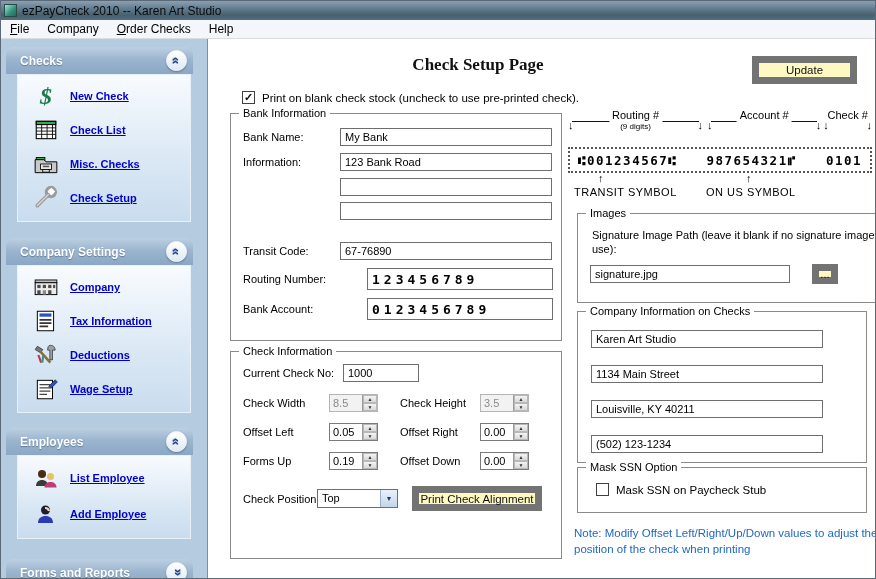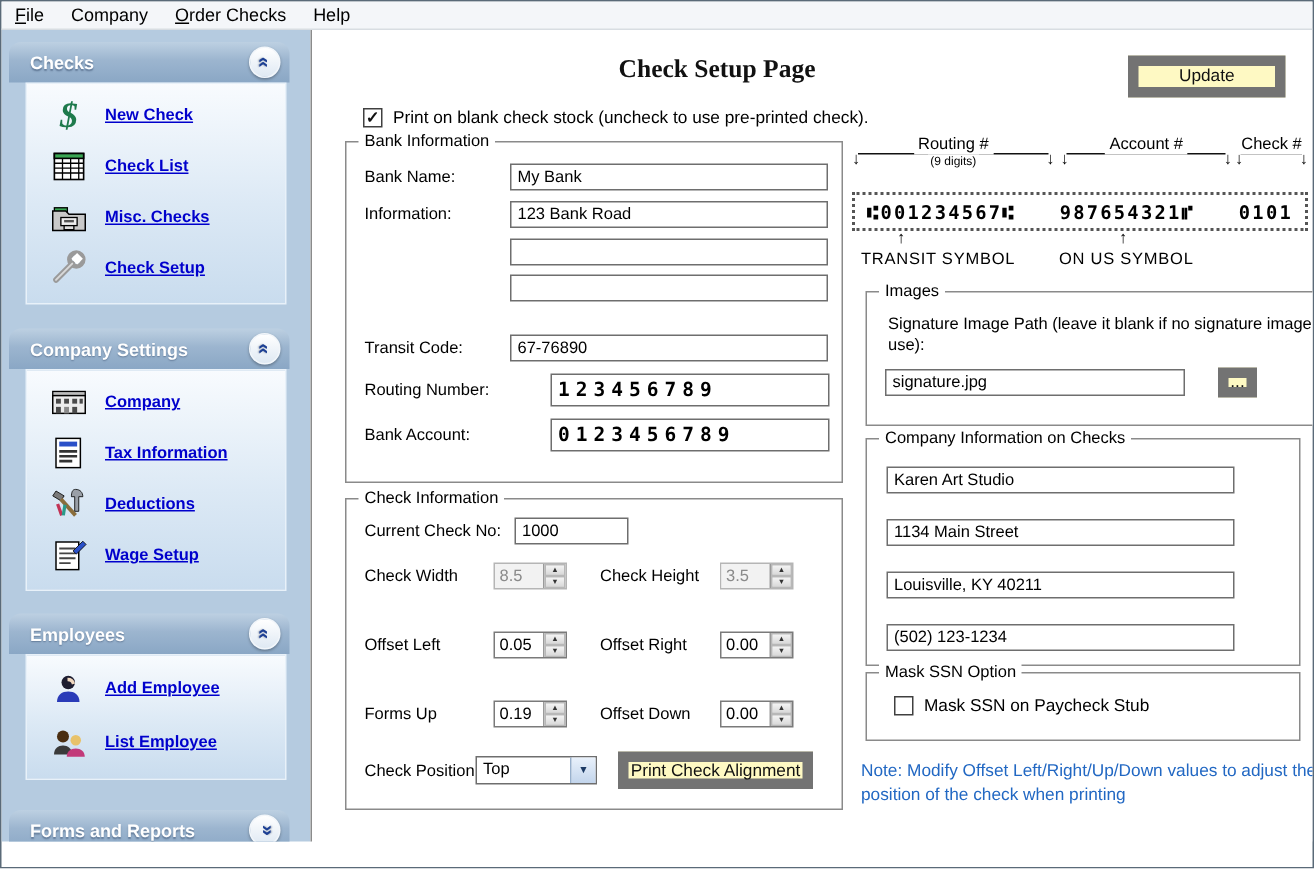--- a/index.html
+++ b/index.html
@@ -106,30 +106,34 @@
   .gb-company { left:369px; top:272px; width:290px; height:152px; }
   .gb-company .frow { margin-left:13px; }
   .gb-company input.tb { width:232px; }
 
   .gb-mask { left:369px; top:428px; width:290px; height:46px; }
   .gb-mask .checkrow { margin:15px 0 0 18px; }
 
   .note { position:absolute; left:366px; top:486px; width:306px; font-size:11.5px; color:#2268c3; line-height:1.4; }
 
   .mt14{margin-top:14px}.mt12{margin-top:12px}.mt8{margin-top:8px}.mt7{margin-top:7px}.mt6{margin-top:6px}
-  .mt22{margin-top:22px}.mt24{margin-top:12px}.mt20{margin-top:28px}.mt16{margin-top:16px}.mt17{margin-top:17px}.mt18{margin-top:18px}
+  .mt22{margin-top:22px}.mt24{margin-top:12px}.mt20{margin-top:11px}.mt16{margin-top:16px}.mt17{margin-top:17px}.mt18{margin-top:18px}
   .lblw86{width:86px}.lblw80{width:80px;margin-left:22px}.lblw100{width:100px}.lblw74{width:74px}
   .align-btn { width:130px; height:25px; margin-left:14px; }
   input.w76 { width:76px; }
 </style>
 </head>
 <body>
 
 <div class="window">
 
+  <div class="titlebar">
+    <span class="app-icon"></span>
+    <span class="title-text">ezPayCheck 2010 -- Karen Art Studio</span>
+  </div>
 
   <div class="menubar">
     <span class="menu-item ak">File</span>
     <span class="menu-item">Company</span>
     <span class="menu-item ak">Order Checks</span>
     <span class="menu-item">Help</span>
   </div>
 
   <div class="body">
 
@@ -245,37 +249,37 @@
       <div class="sec-header gap15">
         <span>Employees</span>
         <span class="chev">
             <span class="chev-glyph up">«</span>
           </span>
       </div>
       <div class="sec-body emp">
         <div class="nav-item">
           <span class="ic">
             <svg viewBox="0 0 24 24" width="24" height="24">
-              <circle cx="11.5" cy="8" r="4.5" fill="#1d1d30"></circle>
-              <path d="M11 6 a4 4 0 0 1 4 3" stroke="#f0d8c0" stroke-width="2.2" fill="none"></path>
-              <path d="M4 21 c0-5 3.5-7 7.5-7 s7.5 2 7.5 7 z" fill="#2a3bb8"></path>
-            </svg>
-          </span>
-          <a class="navlink">Add Employee</a>
-        </div>
-        <div class="nav-item">
-          <span class="ic">
-            <svg viewBox="0 0 24 24" width="24" height="24">
               <circle cx="8" cy="8" r="4" fill="#4a2e12"></circle>
               <path d="M2 20 c0-4 2.8-6 6-6 s6 2 6 6 z" fill="#3a3a3a"></path>
               <circle cx="16.5" cy="10.5" r="3.5" fill="#e8c26a"></circle>
               <path d="M10.5 21.5 c0-3.5 2.6-5.5 6-5.5 s6 2 6 5.5 z" fill="#c23a7a"></path>
             </svg>
           </span>
           <a class="navlink">List Employee</a>
+        </div>
+        <div class="nav-item">
+          <span class="ic">
+            <svg viewBox="0 0 24 24" width="24" height="24">
+              <circle cx="11.5" cy="8" r="4.5" fill="#1d1d30"></circle>
+              <path d="M11 6 a4 4 0 0 1 4 3" stroke="#f0d8c0" stroke-width="2.2" fill="none"></path>
+              <path d="M4 21 c0-5 3.5-7 7.5-7 s7.5 2 7.5 7 z" fill="#2a3bb8"></path>
+            </svg>
+          </span>
+          <a class="navlink">Add Employee</a>
         </div>
       </div>
 
       <div class="sec-header gap20">
         <span>Forms and Reports</span>
         <span class="chev">
             <span class="chev-glyph down">«</span>
           </span>
       </div>
     </div>

